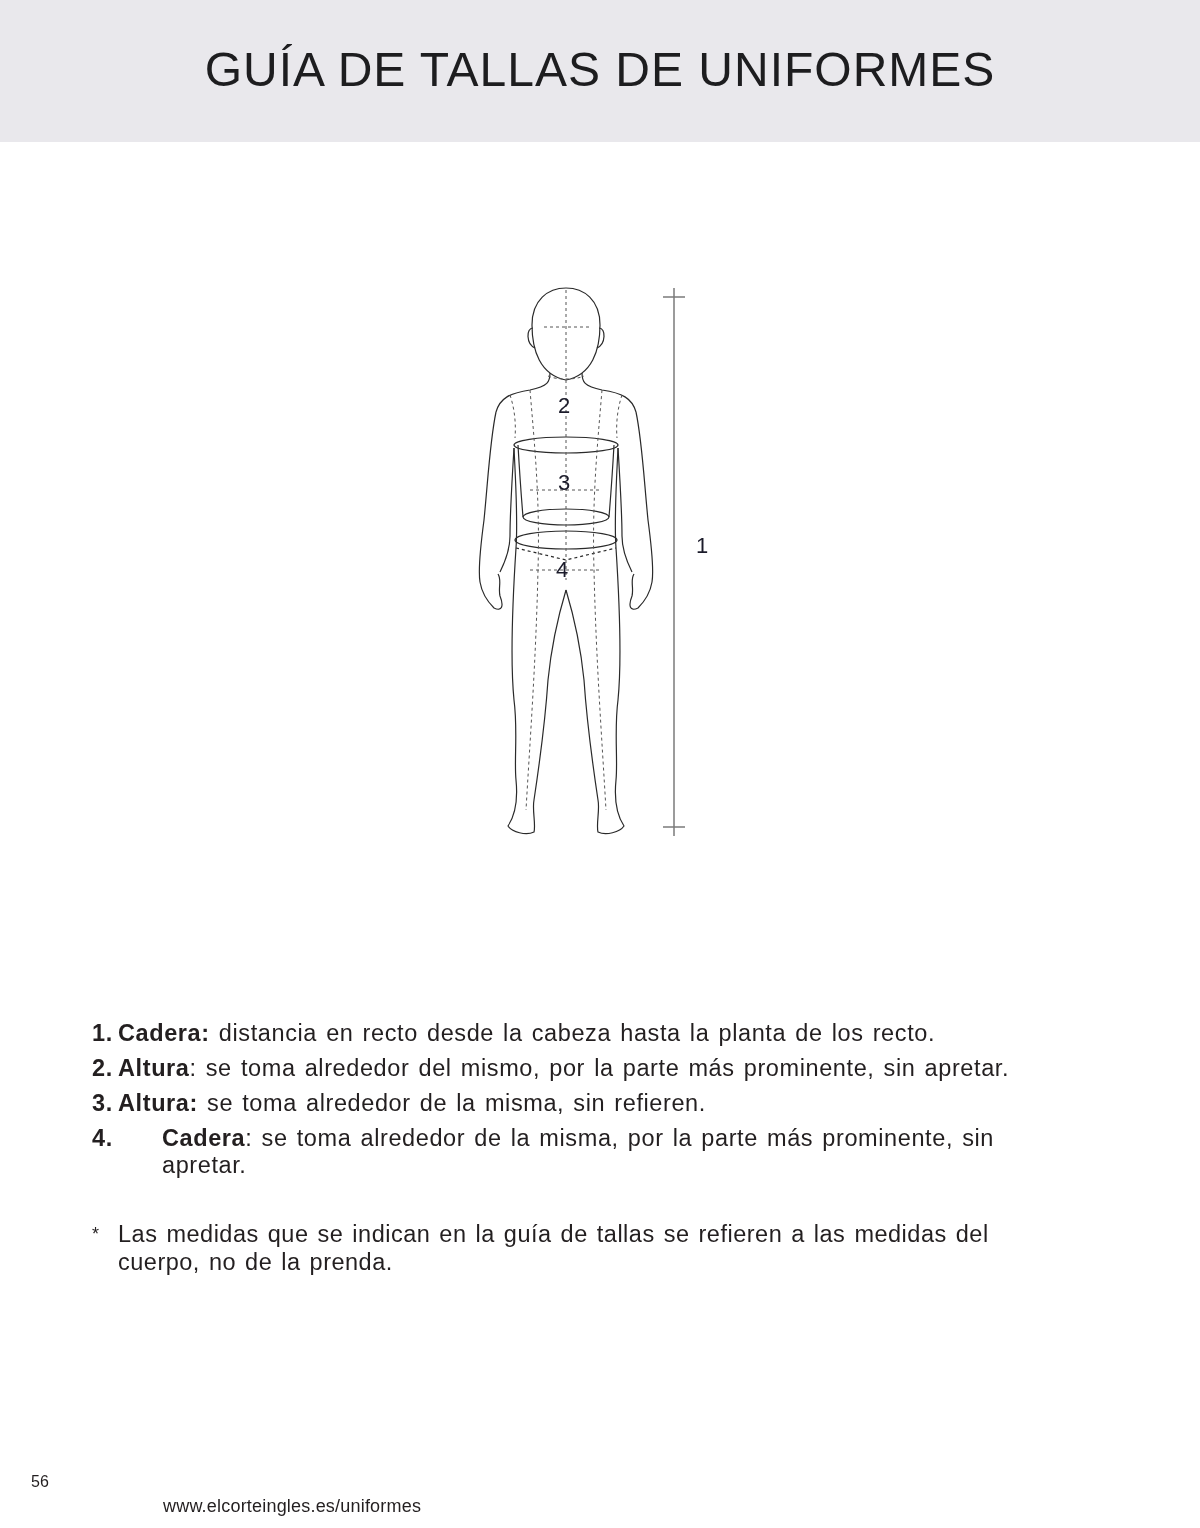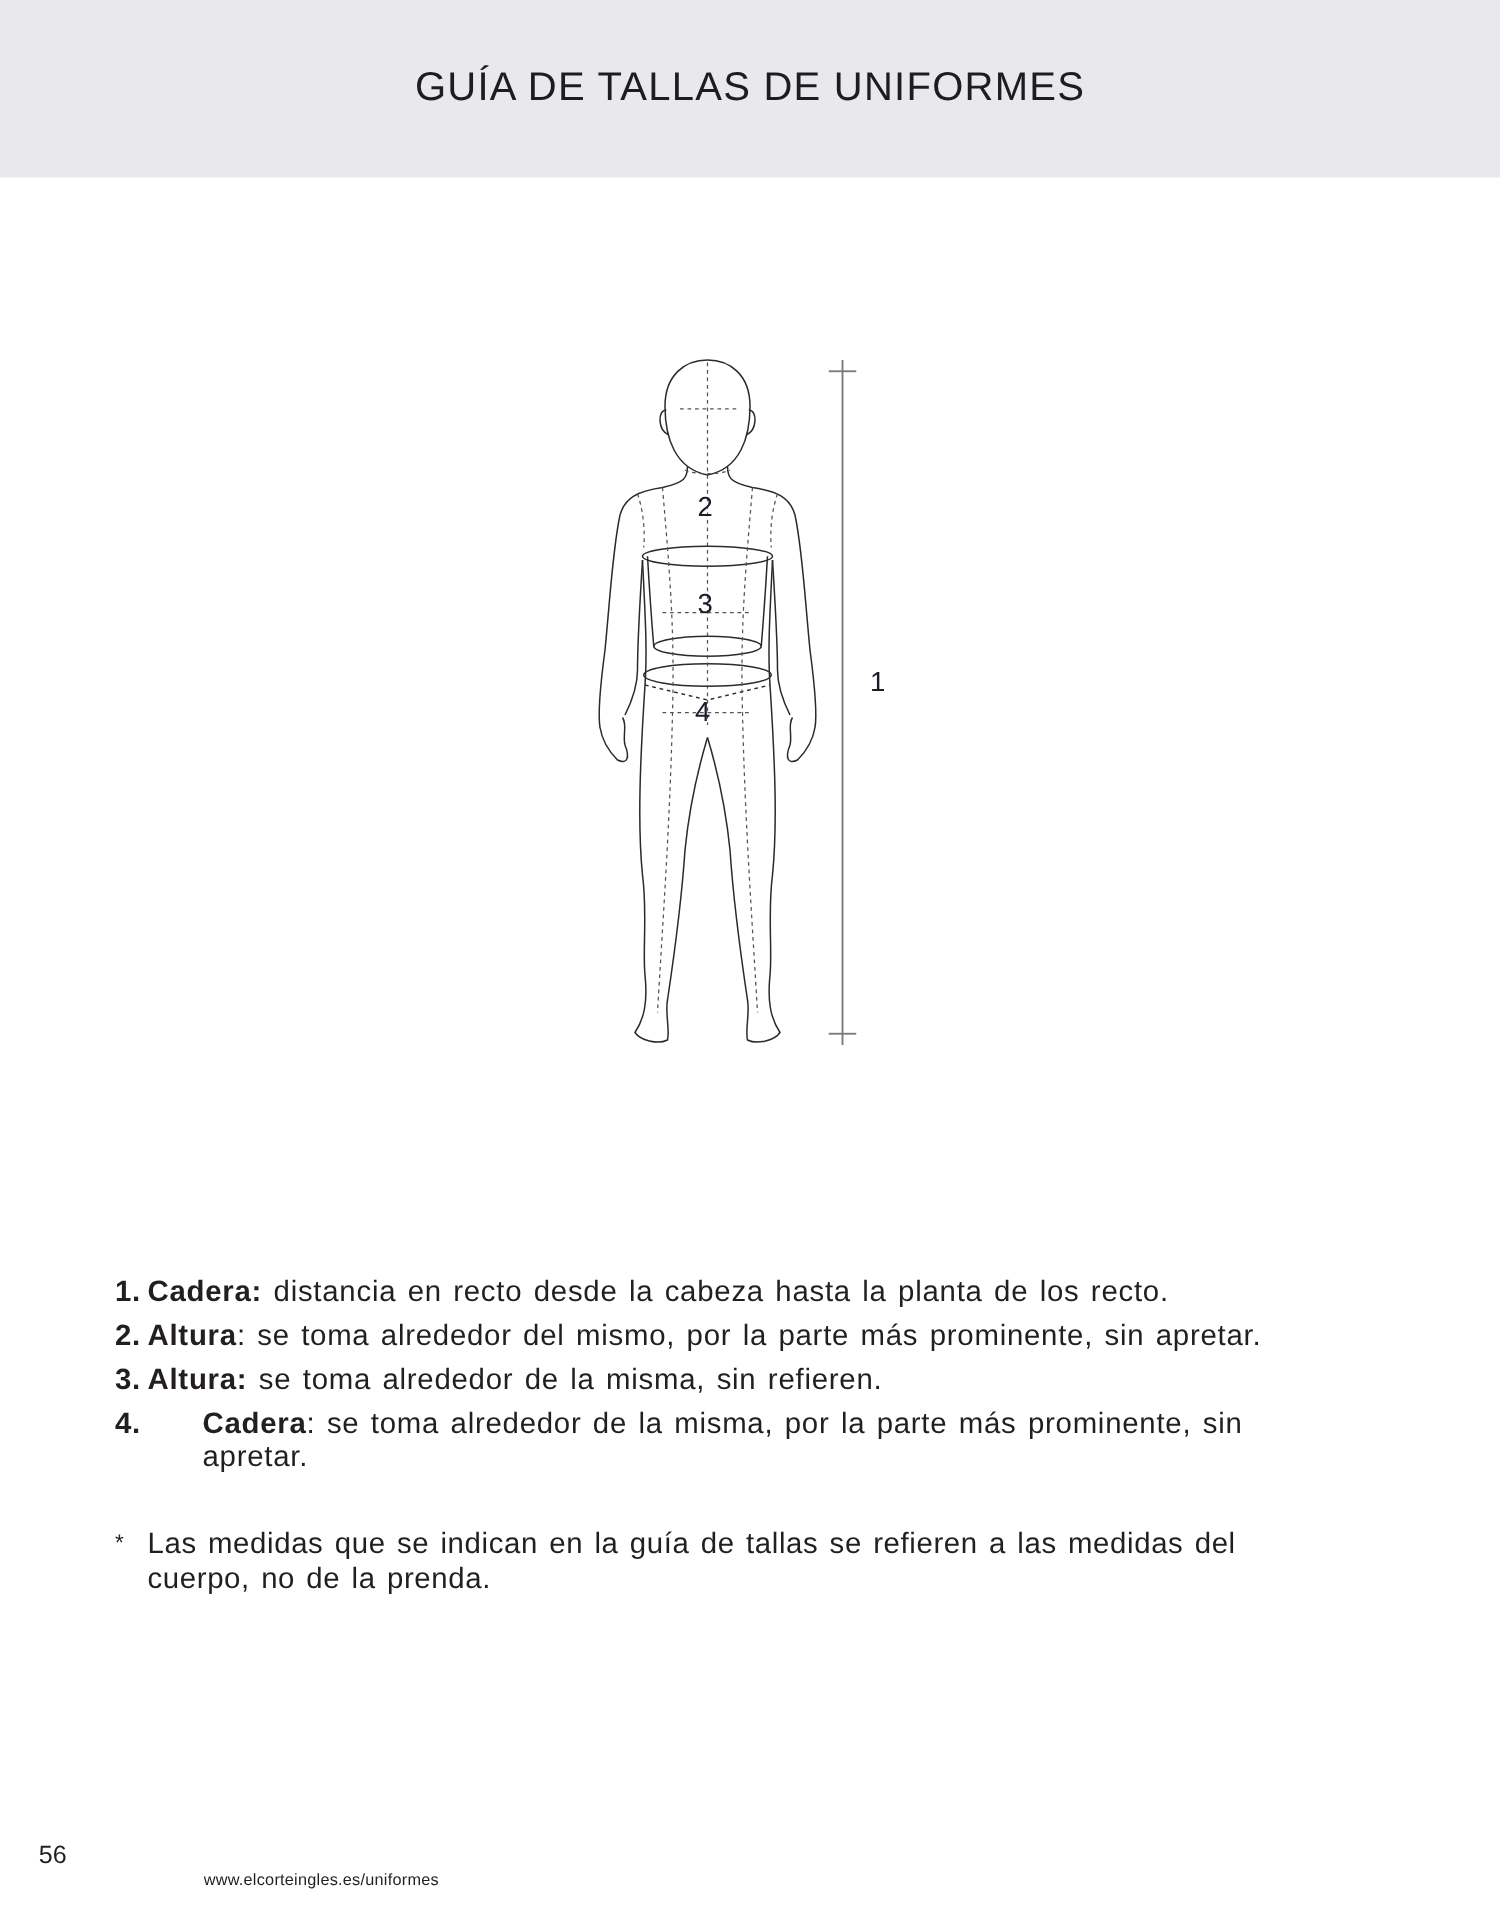--- a/index.html
+++ b/index.html
@@ -19,21 +19,21 @@
       position: absolute;
       left: 0; top: 0;
       width: 1200px;
       height: 142px;
       background: #e9e8ec;
       display: flex;
       align-items: center;
       justify-content: center;
     }
     .header-title {
-      font-size: 32px;
+      font-size: 48px;
       letter-spacing: 1px;
       font-weight: 400;
       color: #1d1d1f;
       margin-top: -4px;
     }
     .figure {
       position: absolute;
       left: 460px;
       top: 280px;
       width: 280px;
@@ -77,28 +77,28 @@
       letter-spacing: 0.5px;
       word-spacing: 2px;
       color: #231f20;
       display: flex;
     }
     .note-mark { width: 26px; flex: 0 0 auto; font-size: 18px; }
     .page-number {
       position: absolute;
       left: 31px;
       top: 1473px;
-      font-size: 20px;
+      font-size: 16px;
       color: #231f20;
     }
     .footer-url {
       position: absolute;
       left: 163px;
       top: 1496px;
-      font-size: 13px;
+      font-size: 18px;
       color: #231f20;
       letter-spacing: 0.2px;
     }
   </style>
 </head>
 <body>
 
 <div class="header">
   <div class="header-title">GUÍA DE TALLAS DE UNIFORMES</div>
 </div>

